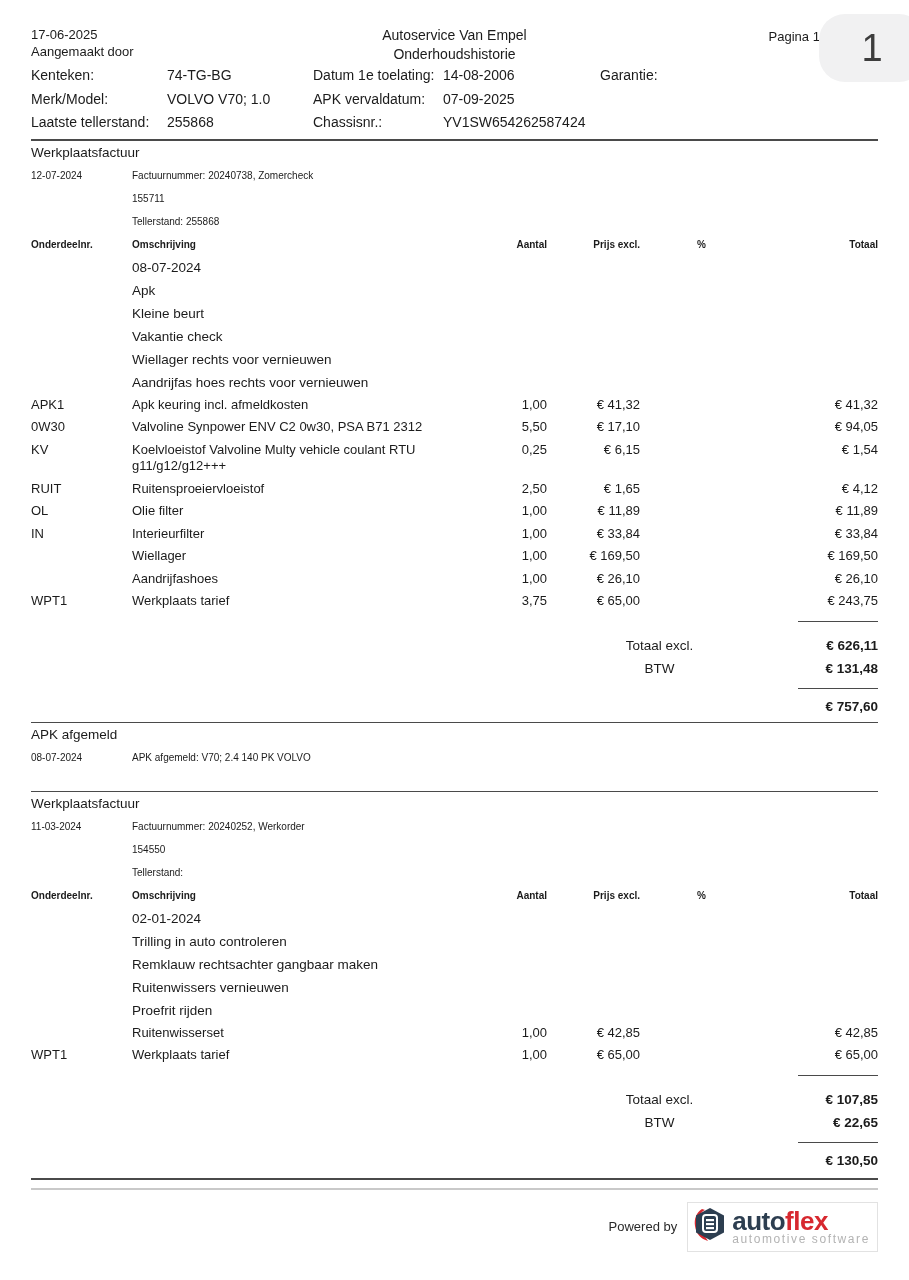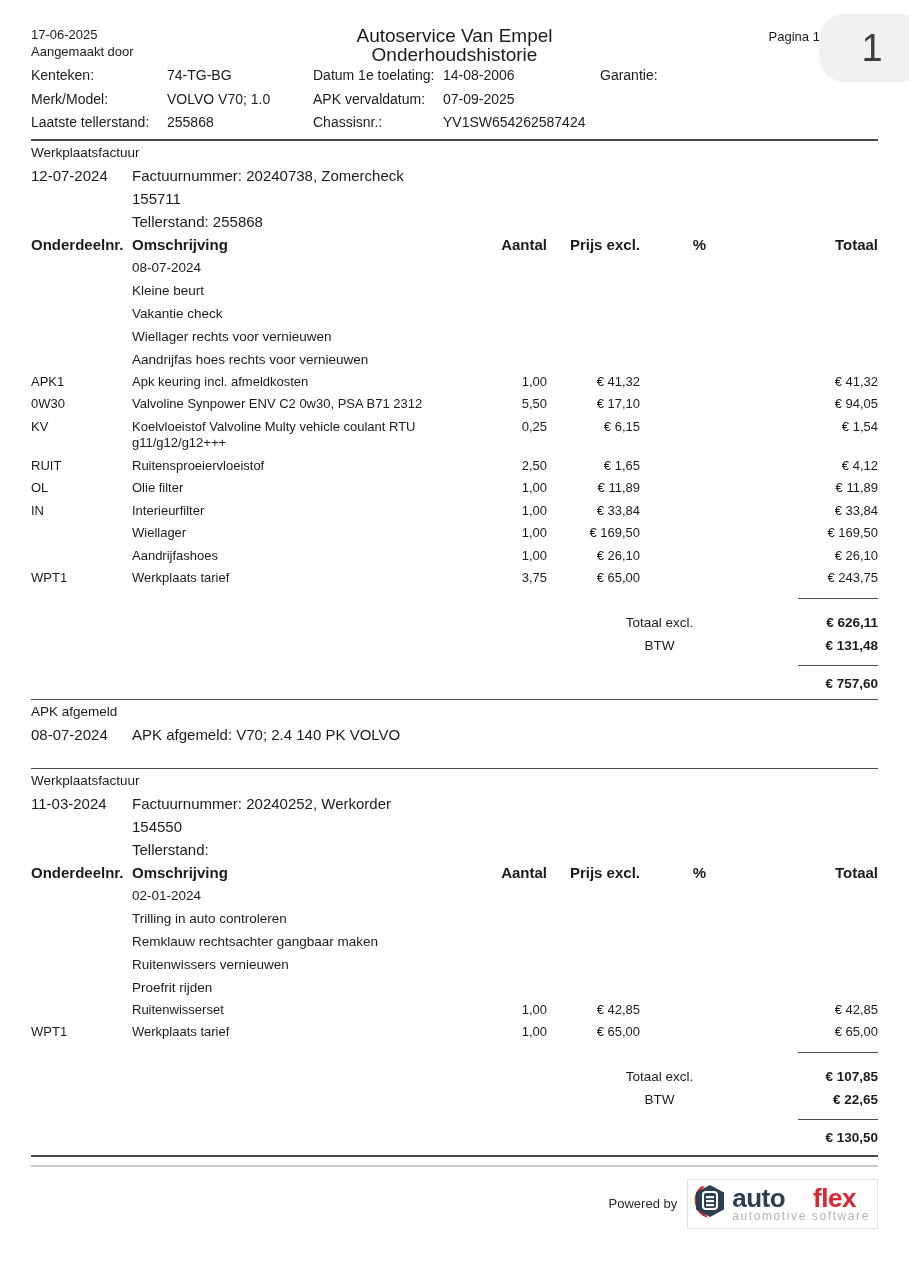--- a/index.html
+++ b/index.html
@@ -9,21 +9,21 @@
     background:#ffffff;
     color:#1b1b1b;
     position:relative;
     overflow:hidden;
   }
   .page { padding:0 31px; }
 
   
   .doc-header { display:flex; margin-top:26px; }
   .h-left { width:250px; font-size:13px; line-height:17px; }
-  .h-center { flex:1; text-align:center; font-size:19px; line-height:19px; }
+  .h-center { flex:1; text-align:center; font-size:14px; line-height:19px; }
   .h-right { width:250px; text-align:right; font-size:13px; padding-right:48px; line-height:17px; padding-top:2px; }
 
   .page-badge {
     position:absolute; top:14px; right:-16px;
     width:106px; height:68px;
     background:#f1f1f2; border-radius:26px;
     display:flex; align-items:center; justify-content:center;
     font-size:38px; font-weight:400; color:#3d3d3d;
   }
 
@@ -35,21 +35,21 @@
   .v-l3 { flex:1; }
 
   
   .rule-dark  { border-top:2px solid #4a4a4a; }
   .rule-thin  { border-top:1.5px solid #4a4a4a; }
   .rule-light { border-top:2px solid #c9c9c9; }
   .short-rule { width:80px; margin-left:auto; border-top:1.5px solid #4a4a4a; }
 
   
   .section-title { font-size:13.5px; line-height:23px; }
-  .inv-row { display:flex; font-size:15px; line-height:23px;align-items:center; }
+  .inv-row { display:flex; font-size:10px; line-height:23px;align-items:center; }
   .c-part  { width:101px; }
   .c-desc  { width:313px; }
   .c-qty   { width:102px; text-align:right; }
   .c-price { width:93px;  text-align:right; }
   .c-pct   { width:66px;  text-align:right; }
   .c-total { flex:1;      text-align:right; }
   .thead { font-weight:bold; }
   .item-row { display:flex; font-size:13px; line-height:16.5px; padding:3px 0; }
   .desc-only { display:flex; font-size:13.5px; line-height:23px; }
 
@@ -58,21 +58,21 @@
   .t-label { width:225px; text-align:center; }
   .t-value { width:106px; text-align:right; font-weight:bold; }
   .grand-line { display:flex; justify-content:flex-end; font-size:13.5px; line-height:23px; font-weight:bold; }
 
   
   .footer { display:flex; justify-content:flex-end; align-items:center; margin-top:12px; }
   .powered { font-size:13px; color:#2a2a2a; margin-right:10px; }
   .logo-box { border:1px solid #e2e2e2; padding:3px 7px 3px 4px; display:flex; align-items:center; }
   .logo-text { margin-left:3px; }
   .logo-word { font-size:26px; font-weight:bold; letter-spacing:-0.5px; line-height:24px; }
-  .logo-auto { color:#2d3e50; } .logo-flex { color:#d7282f;margin-left:28px; }
+  .logo-auto { color:#2d3e50; } .logo-flex { color:#d7282f; }
   .tagline { font-size:12px; color:#b3b3b3; letter-spacing:1.6px; text-align:right; line-height:10px; }
 
   .sp4{height:4px;} .sp6{height:6px;} .sp8{height:8px;} .sp12{height:12px;} .sp22{height:22px;}
 </style>
 </head>
 <body>
 
 <div class="page-badge">1</div>
 
 <div class="page">
@@ -142,20 +142,24 @@
       <div class="c-total">Totaal</div>
     </div>
 
     <div>
 
         <div class="desc-only">
           <div class="c-part"></div>
           <div class="c-desc">08-07-2024</div>
         </div>
 
+        <div class="desc-only">
+          <div class="c-part"></div>
+          <div class="c-desc">Apk</div>
+        </div>
 
         <div class="desc-only">
           <div class="c-part"></div>
           <div class="c-desc">Kleine beurt</div>
         </div>
 
         <div class="desc-only">
           <div class="c-part"></div>
           <div class="c-desc">Vakantie check</div>
         </div>

